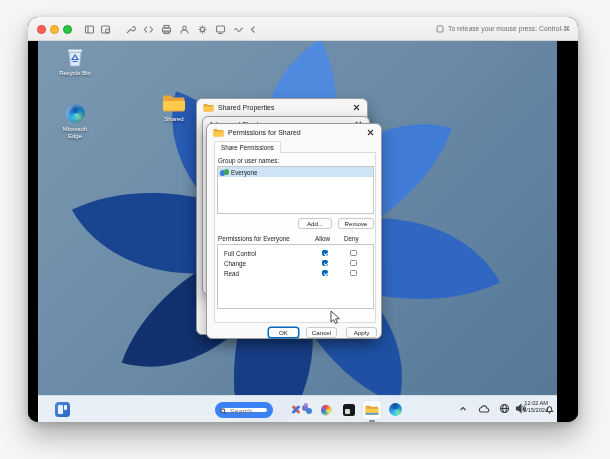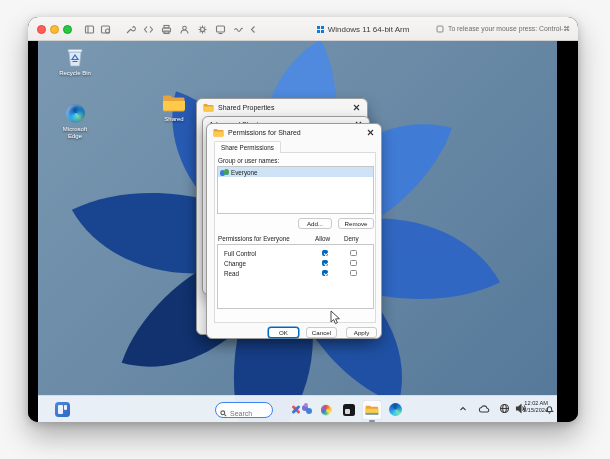--- a/index.html
+++ b/index.html
@@ -96,21 +96,21 @@
   .tb-item { position:absolute; display:flex; align-items:center; justify-content:center; }
   .widgets-ico { left:17px; top:6px; width:15px; height:15px; border-radius:3.5px;
     background:linear-gradient(135deg,#4a8ade,#2f66c4); }
   .widgets-ico i { position:absolute; background:rgba(255,255,255,.9); border-radius:1px; }
   .widgets-ico .w1 { left:3px; top:3px; width:5px; height:9px; }
   .widgets-ico .w2 { left:9px; top:3px; width:3px; height:5px; }
   .start-ico { left:149px; top:8px; width:12px; height:12px; display:grid;
     grid-template-columns:5px 5px; grid-template-rows:5px 5px; gap:1px; }
   .start-ico i { background:#1b87d6; }
   .search-pill { left:177px; top:5.5px; width:58px; height:16px; border-radius:8px;
-    background:rgba(255,255,255,.92); border:1px solid #3b82f6; display:flex; align-items:flex-end; gap:3px; padding:0 6px; }
+    background:rgba(255,255,255,.92); border:6px solid #3b82f6; display:flex; align-items:flex-start; gap:3px; padding:0 6px; }
   .search-pill svg { width:7px; height:7px; stroke:#555; fill:none; stroke-width:1.2; flex:0 0 auto; }
   .search-pill input { border:none; outline:none; background:transparent; font-size:7px; width:38px;
     color:#444; font-family:"Liberation Sans",sans-serif; }
   .tv-ico { left:251px; top:7px; width:14px; height:13px; position:absolute; }
   .tv-ico .bar { position:absolute; left:2px; top:5px; width:10px; height:3px; border-radius:1.5px; }
   .tv-ico .b1 { background:#e4574d; transform:rotate(45deg); }
   .tv-ico .b2 { background:#3e73d8; transform:rotate(-45deg); }
   .copilot-ico { left:263px; top:7px; width:13px; height:13px; position:absolute; }
   .copilot-ico i { position:absolute; border-radius:50%; }
   .copilot-ico .c1 { left:1px; top:2px; width:6px; height:6px; background:#7b6fd0; }
@@ -200,29 +200,20 @@
       <svg viewBox="0 0 11 11">
           <path d="M1.5,6 q1.5,-3 3,0 t3,0 t2,-1"></path>
         </svg>
       </span>
     <span class="tb-icon" style="left:220px">
       <svg viewBox="0 0 11 11">
           <path d="M6.5,2.5 L3.5,5.5 L6.5,8.5"></path>
         </svg>
       </span>
 
-    <div class="vm-title">
-      <span class="win-logo-sm">
-          <i></i>
-          <i></i>
-          <i></i>
-          <i></i>
-        </span>
-      <span>Windows 11 64-bit Arm</span>
-    </div>
 
     <div class="release-hint">
       <svg viewBox="0 0 8 8">
           <rect x="1" y="1" width="6" height="6" rx="1"></rect>
         </svg>
       <span>To release your mouse press: Control-⌘</span>
     </div>
   </div>
 
   <div class="screen">

